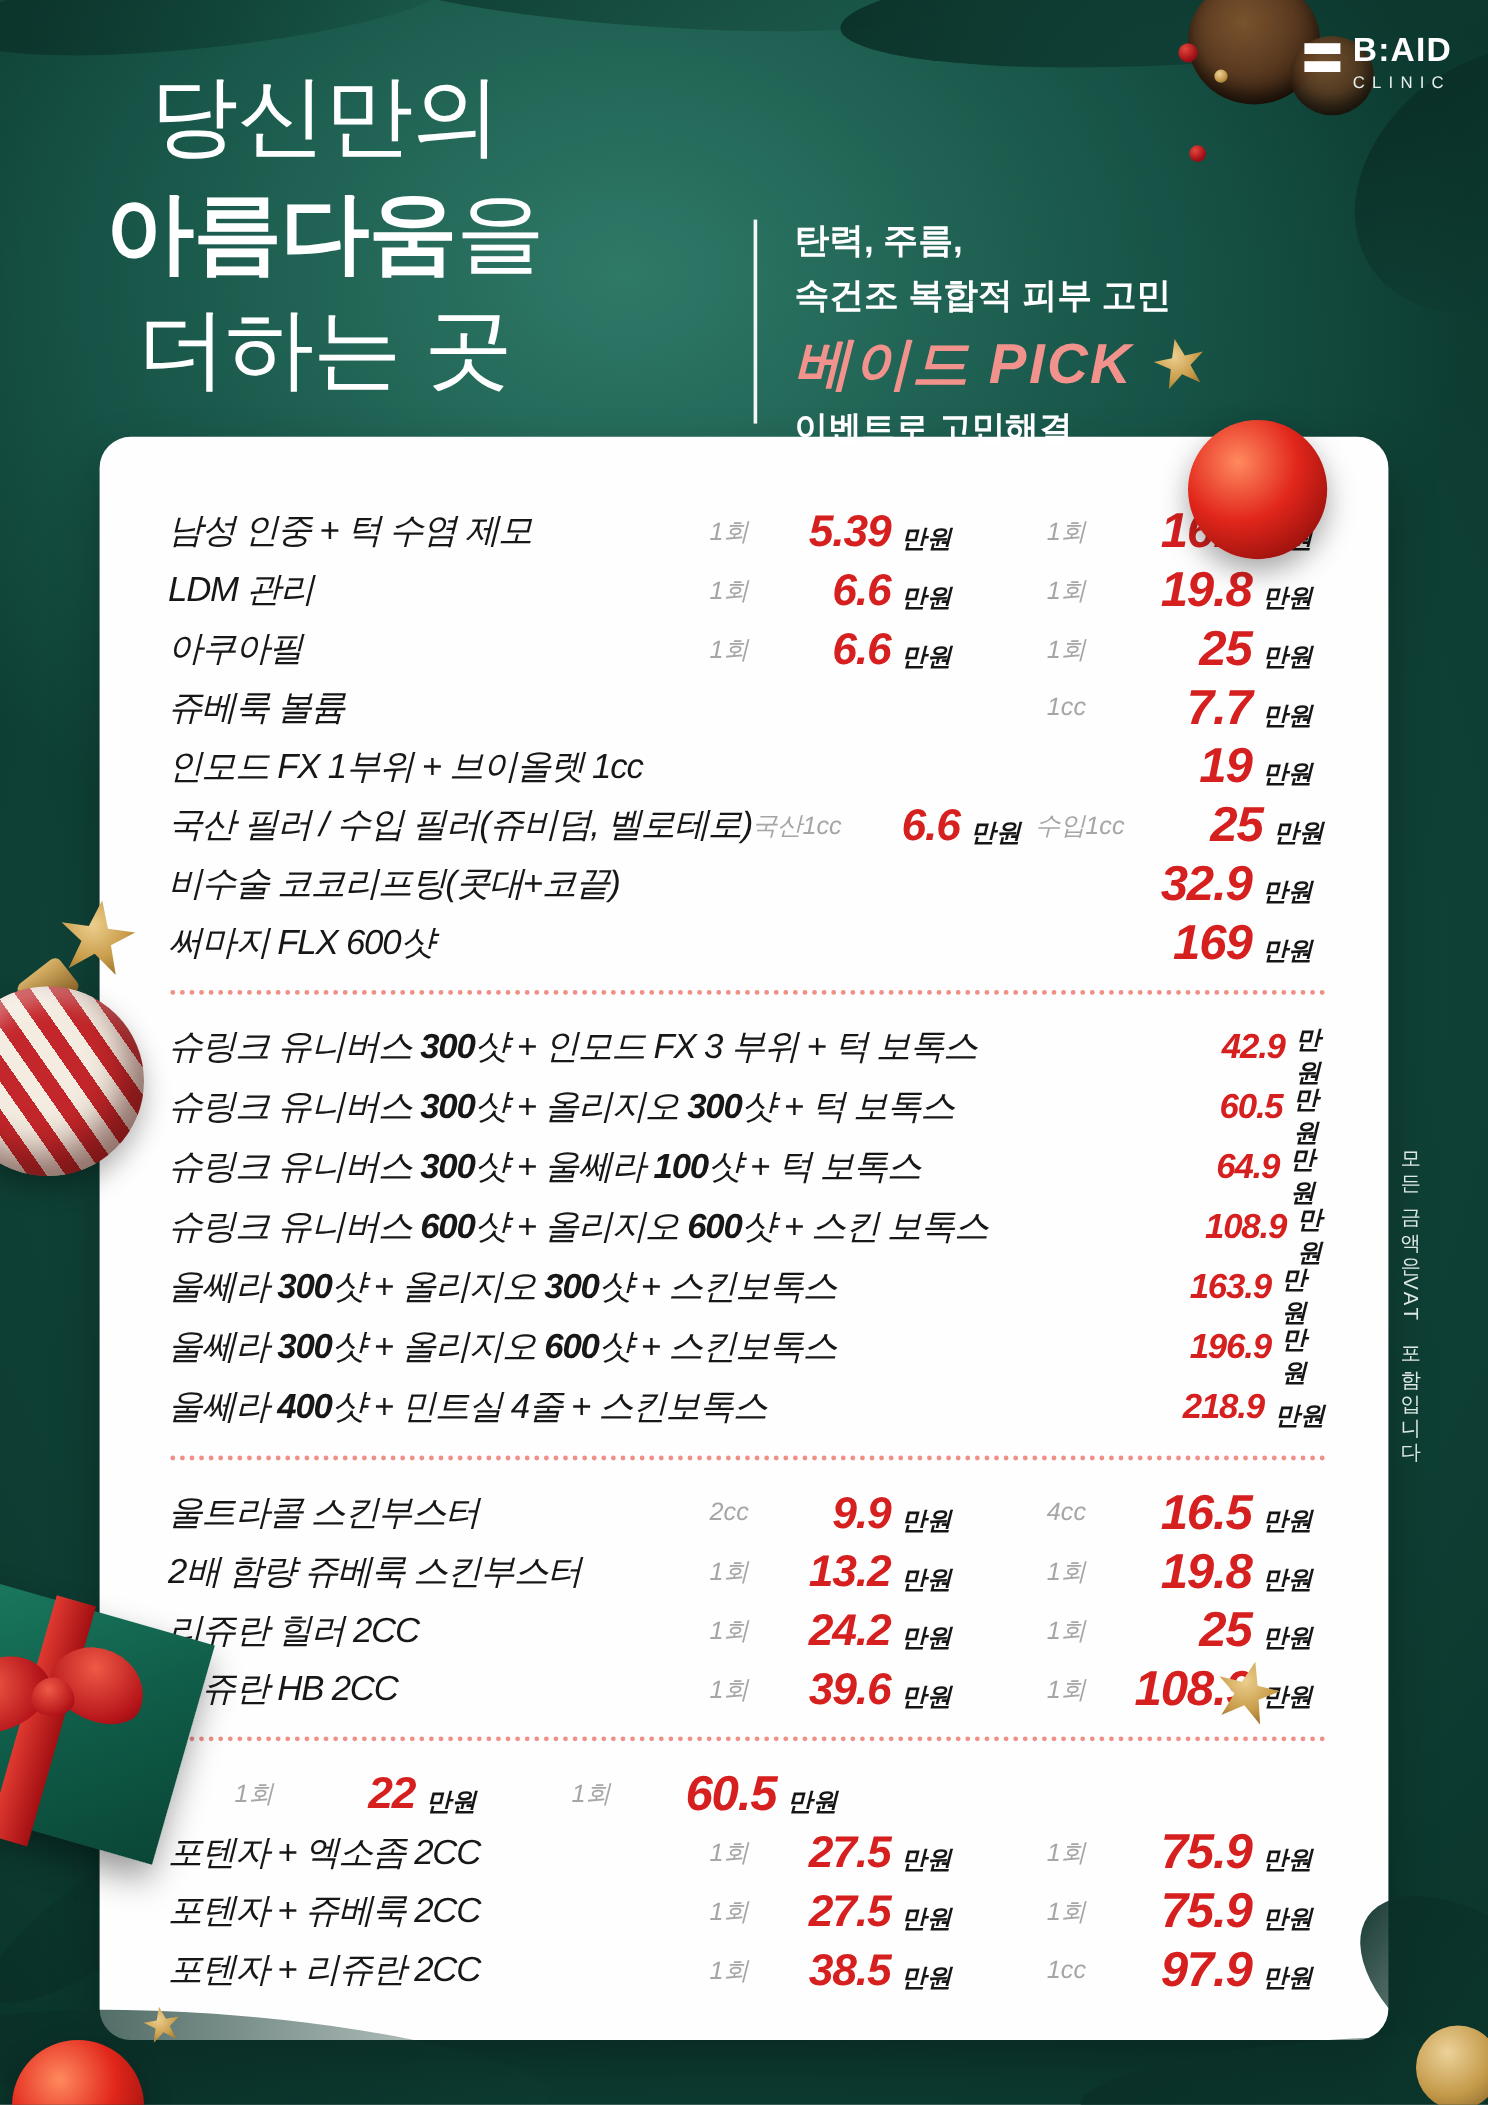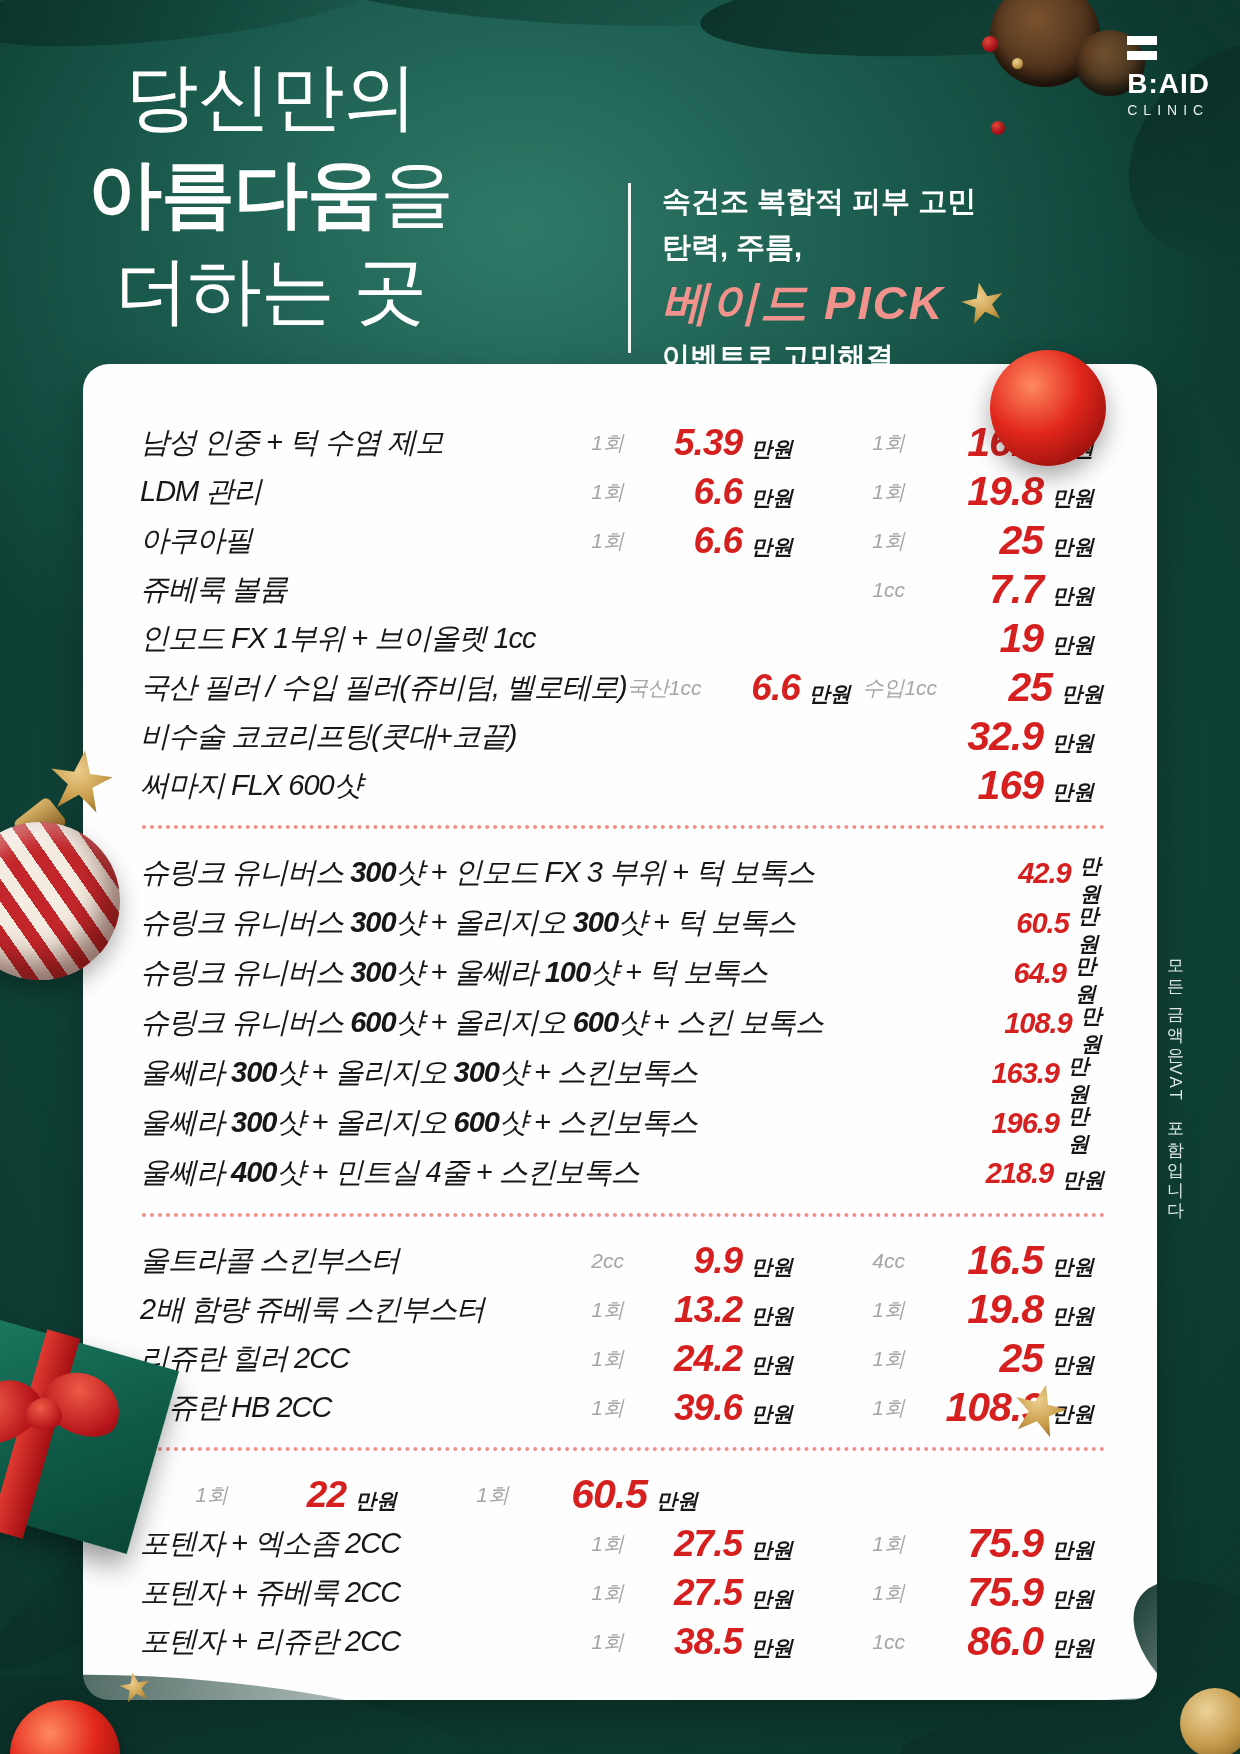--- a/index.html
+++ b/index.html
@@ -20,21 +20,21 @@
         background:radial-gradient(circle at 42% 35%, #ecce8d 0%, #c99d4b 55%, #8a6322 100%);}
   .redball{border-radius:50%;background:radial-gradient(circle at 36% 30%, #ff8a5e 0%, #e1261b 45%, #8d0d0a 88%);box-shadow:0 10px 24px rgba(0,0,0,.35);}
   .stripeball{border-radius:50%;overflow:hidden;
         background:repeating-linear-gradient(55deg,#c4272b 0 13px,#f4ece0 13px 26px);
         box-shadow:inset -14px -18px 30px rgba(60,10,5,.55), inset 10px 12px 18px rgba(255,255,255,.35), 0 10px 22px rgba(0,0,0,.3);}
   .cap{background:linear-gradient(180deg,#d8b267,#8f6526);border-radius:6px;}
   .giftbox{background:linear-gradient(145deg,#1b7a60 0%,#0f5b47 55%,#0a4636 100%);}
   .ribbon{background:linear-gradient(90deg,#e03a31,#a30f12);}
   .bowlobe{border-radius:50% 50% 50% 50%/60% 60% 40% 40%;background:radial-gradient(circle at 40% 30%, #ef5a46, #b6151a 70%, #7c0a0d);}
   
-  .logo{position:absolute;top:28px;right:30px;display:flex;align-items:flex-start;gap:10px;z-index:4;flex-direction:column;}
+  .logo{position:absolute;top:28px;right:30px;display:flex;align-items:flex-start;gap:10px;z-index:4;}
   .logo-bars{display:flex;flex-direction:column;gap:6px;margin-top:8px;}
   .logo-bars i{display:block;width:30px;height:9px;background:#fff;}
   .logo-text{color:#fff;line-height:1;}
   .logo-name{font-size:28px;font-weight:700;letter-spacing:1px;}
   .logo-sub{font-size:14px;letter-spacing:6px;margin-top:5px;text-align:left;color:#e8efec;}
   .title{position:absolute;left:88px;top:48px;color:#fff;z-index:3;letter-spacing:-1px;}
   .title .t-line{font-size:74px;font-weight:300;line-height:97px;text-align:center;}
   .title .t-bold{font-weight:800;}
   .sub-divider{position:absolute;left:628px;top:183px;width:3px;height:170px;background:#f2f6f4;z-index:3;}
   .subtitle{position:absolute;left:662px;top:178px;z-index:3;color:#fff;}
@@ -84,22 +84,22 @@
 </div>
 
 <div class="title">
   <div class="t-line">당신만의</div>
   <div class="t-line"><span class="t-bold">아름다움</span><span>을</span></div>
   <div class="t-line">더하는 곳</div>
 </div>
 
 <div class="sub-divider"></div>
 <div class="subtitle">
+  <div class="s1">탄력, 주름,</div>
   <div class="s1">속건조 복합적 피부 고민</div>
-  <div class="s1">탄력, 주름,</div>
   <div class="s-pick" style="color:#f2928c;">베이드 PICK</div>
   <div class="s3">이벤트로 고민해결</div>
 </div>
 
 <div class="card">
   <div id="price-list">
       <div class="section">
         <div class="row">
           <span class="r-name"><span>남성 인중 + 턱 수염 제모</span></span>
           <span class="r-q1">1회</span>
@@ -305,21 +305,21 @@
           <span class="r-q2">1회</span>
           <span class="r-p2">75.9</span>
           <span class="r-u2">만원</span>
         </div>
         <div class="row">
           <span class="r-name"><span>포텐자 + 리쥬란  2CC</span></span>
           <span class="r-q1">1회</span>
           <span class="r-p1">38.5</span>
           <span class="r-u1">만원</span>
           <span class="r-q2">1cc</span>
-          <span class="r-p2">86.0</span>
+          <span class="r-p2">97.9</span>
           <span class="r-u2">만원</span>
         </div>
       </div>
     </div>
 </div>
 
 <div class="vat">모든 금액은 VAT 포함입니다</div>
 
 <div class="dec redball" style="left:990px;top:350px;width:116px;height:116px;z-index:3;"></div>
 <div class="dec star" style="left:50px;top:750px;width:62px;height:60px;z-index:3;transform:rotate(8deg);"></div>

